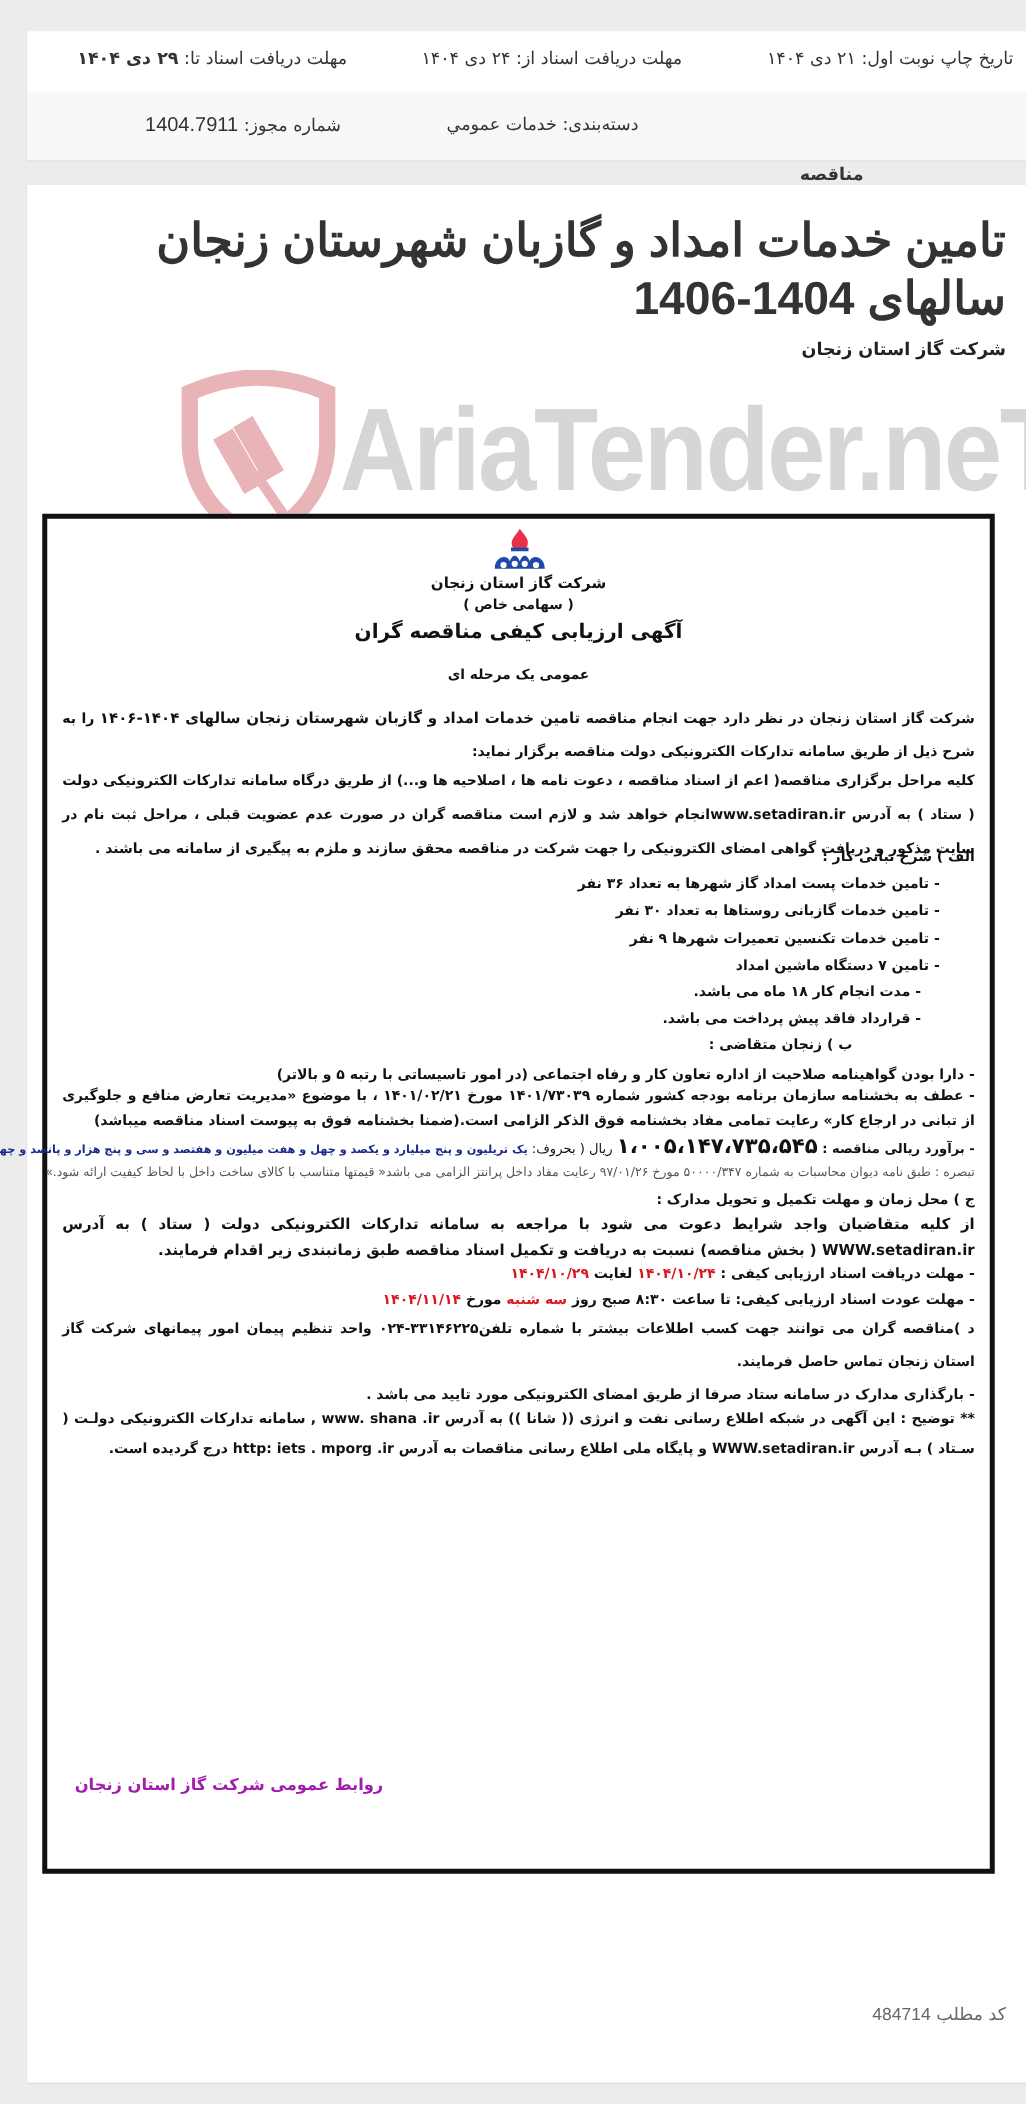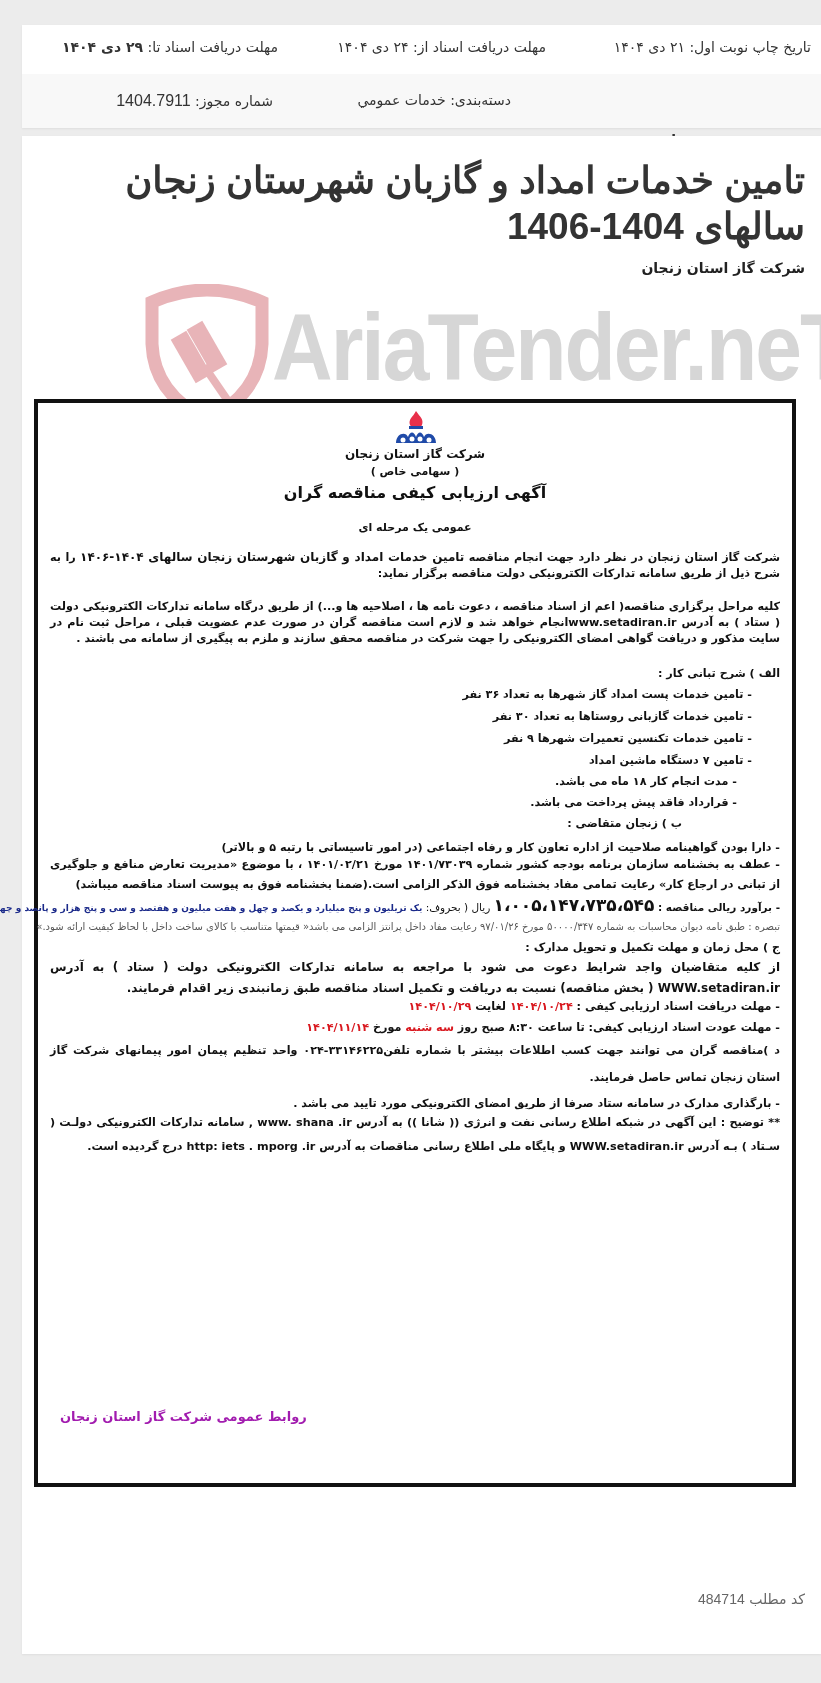--- a/index.html
+++ b/index.html
@@ -22,21 +22,21 @@
       font-size: 14px; color: #333;
     }
     .info-row1 .cell { position: absolute; top: 14px; white-space: nowrap; }
     .info-row2 {
       position: absolute; top: 49px; left: 0; right: 0; height: 54px;
       background: #f8f8f8;
     }
     .info-row2 .cell { position: absolute; top: 18px; white-space: nowrap; font-size: 14px; }
     .bold { font-weight: bold; margin-top: 40px; }
     
-    .main-card { top: 136px; height: 1518px; }
+    .main-card { top: 148px; height: 1518px; }
     .title {
       position: absolute; right: 16px; top: 22px; width: 740px;
       font-family: "Liberation Sans", sans-serif;
       font-size: 37px; font-weight: bold; line-height: 46px;
       color: #333; text-align: right; margin: 0;
     }
     .org {
       position: absolute; right: 16px; top: 124px;
       font-size: 14px; font-weight: bold; color: #222;
     }
@@ -52,21 +52,21 @@
     
     .notice {
       position: absolute; left: 12px; top: 263px; width: 762px; height: 1088px;
       border: 4px solid #111; background: #fff; box-sizing: border-box;
       font-family: "DejaVu Sans", sans-serif; color: #111;
     }
     .logo { position: absolute; left: 354px; top: 6px; }
     .n-center { position: absolute; left: 0; right: 0; text-align: center; font-weight: bold; }
     .n-p {
       position: absolute; right: 12px; left: 12px;
-      font-size: 11.2px; font-weight: bold; line-height: 16px; text-align: justify;
+      font-size: 11.2px; font-weight: bold; line-height: 27px; text-align: justify;
       margin: 0;
     }
     .n-line { position: absolute; white-space: nowrap; font-size: 11.2px; font-weight: bold; }
     .blue { color: #1b2a8a; }
     .red { color: #d9181f; }
     .gray { color: #555; font-weight: normal; font-size: 10px; }
     .amount { font-size: 17px; font-weight: bold; }
     .signature {
       position: absolute; left: 22px; top: 1006px;
       font-size: 13px; font-weight: bold; color: #a21caf;

